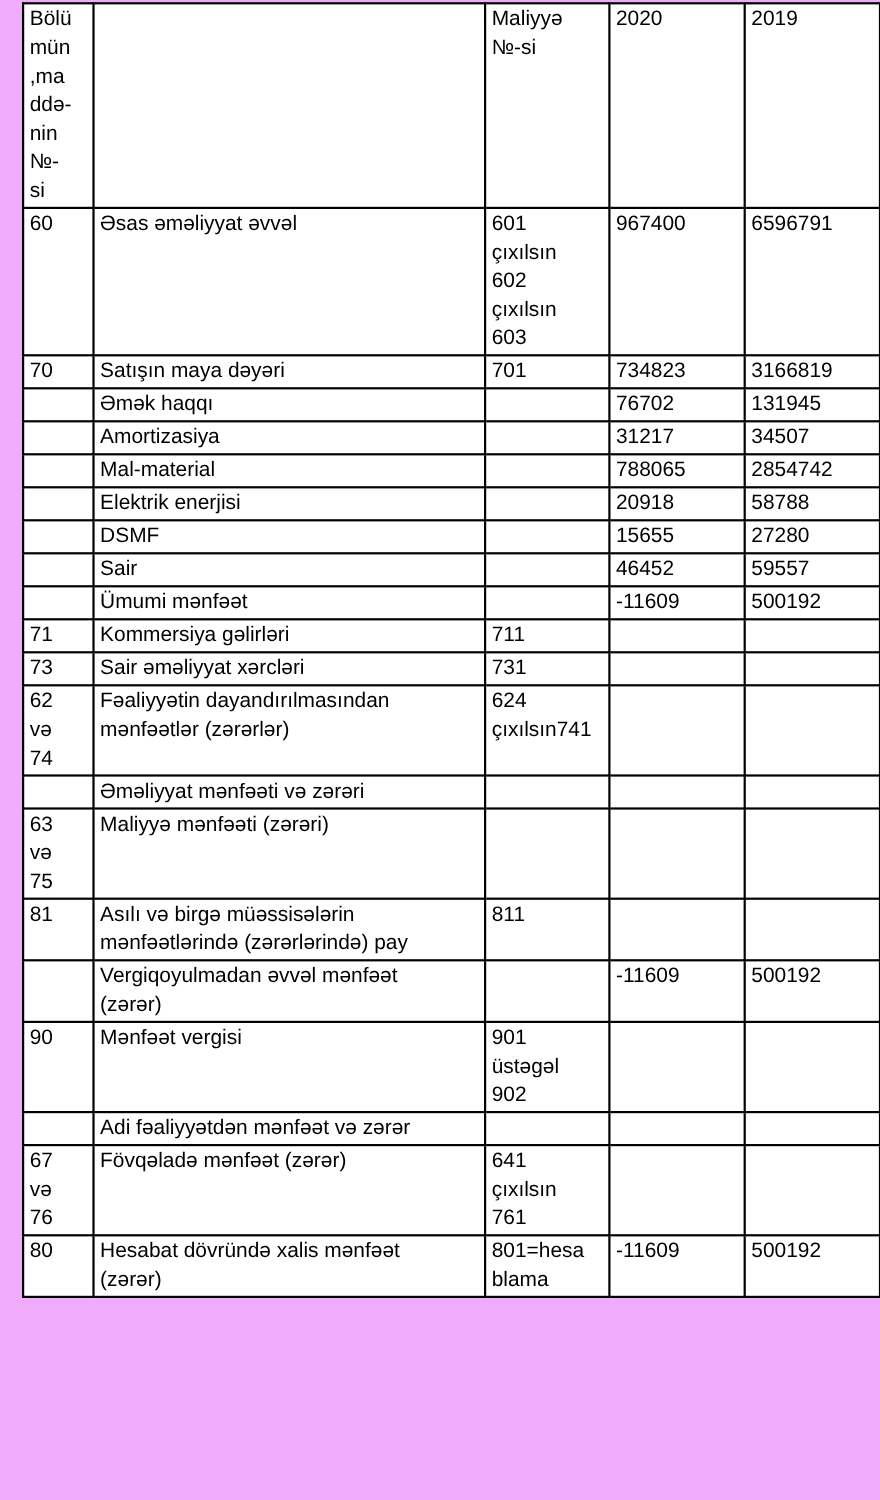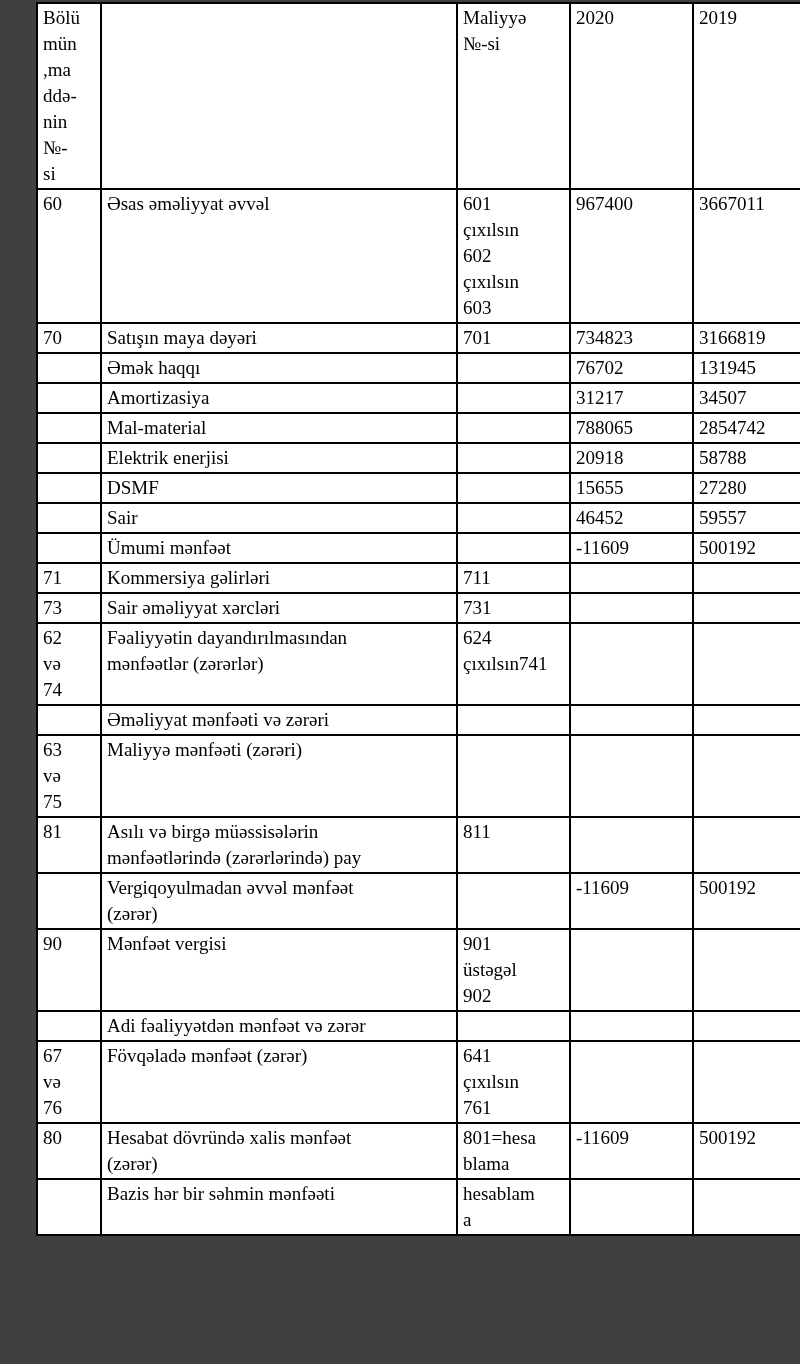--- a/index.html
+++ b/index.html
@@ -4,24 +4,24 @@
 <style>
   html, body {
     margin: 0;
     padding: 0;
     background: #ffffff;
   }
   .page {
     position: relative;
     width: 800px;
     height: 1364px;
-    background: #404040;
+    background: #f0abfc;
     box-sizing: border-box;
-    padding: 2px 0 0 36px;
-    font-family: Liberation Serif, serif;
+    padding: 2px 0 0 20px;
+    font-family: Liberation Sans, sans-serif;
     color: #000000;
   }
   table.report {
     border-collapse: collapse;
     table-layout: fixed;
     width: 779px;
   }
   table.report th,
   table.report td {
     border: 2px solid #000000;
@@ -74,21 +74,21 @@
     <tbody>
         <tr>
           <td>60</td>
           <td>Əsas əməliyyat əvvəl</td>
           <td>601
 çıxılsın
 602
 çıxılsın
 603</td>
           <td>967400</td>
-          <td>3667011</td>
+          <td>6596791</td>
         </tr>
         <tr>
           <td>70</td>
           <td>Satışın maya dəyəri</td>
           <td>701</td>
           <td>734823</td>
           <td>3166819</td>
         </tr>
         <tr>
           <td></td>
@@ -225,23 +225,15 @@
         </tr>
         <tr>
           <td>80</td>
           <td>Hesabat dövründə xalis mənfəət
 (zərər)</td>
           <td>801=hesa
 blama</td>
           <td>-11609</td>
           <td>500192</td>
         </tr>
-        <tr>
-          <td></td>
-          <td>Bazis hər bir səhmin mənfəəti</td>
-          <td>hesablam
-a</td>
-          <td></td>
-          <td></td>
-        </tr>
       </tbody>
   </table>
 </div>
 
 </body></html>

